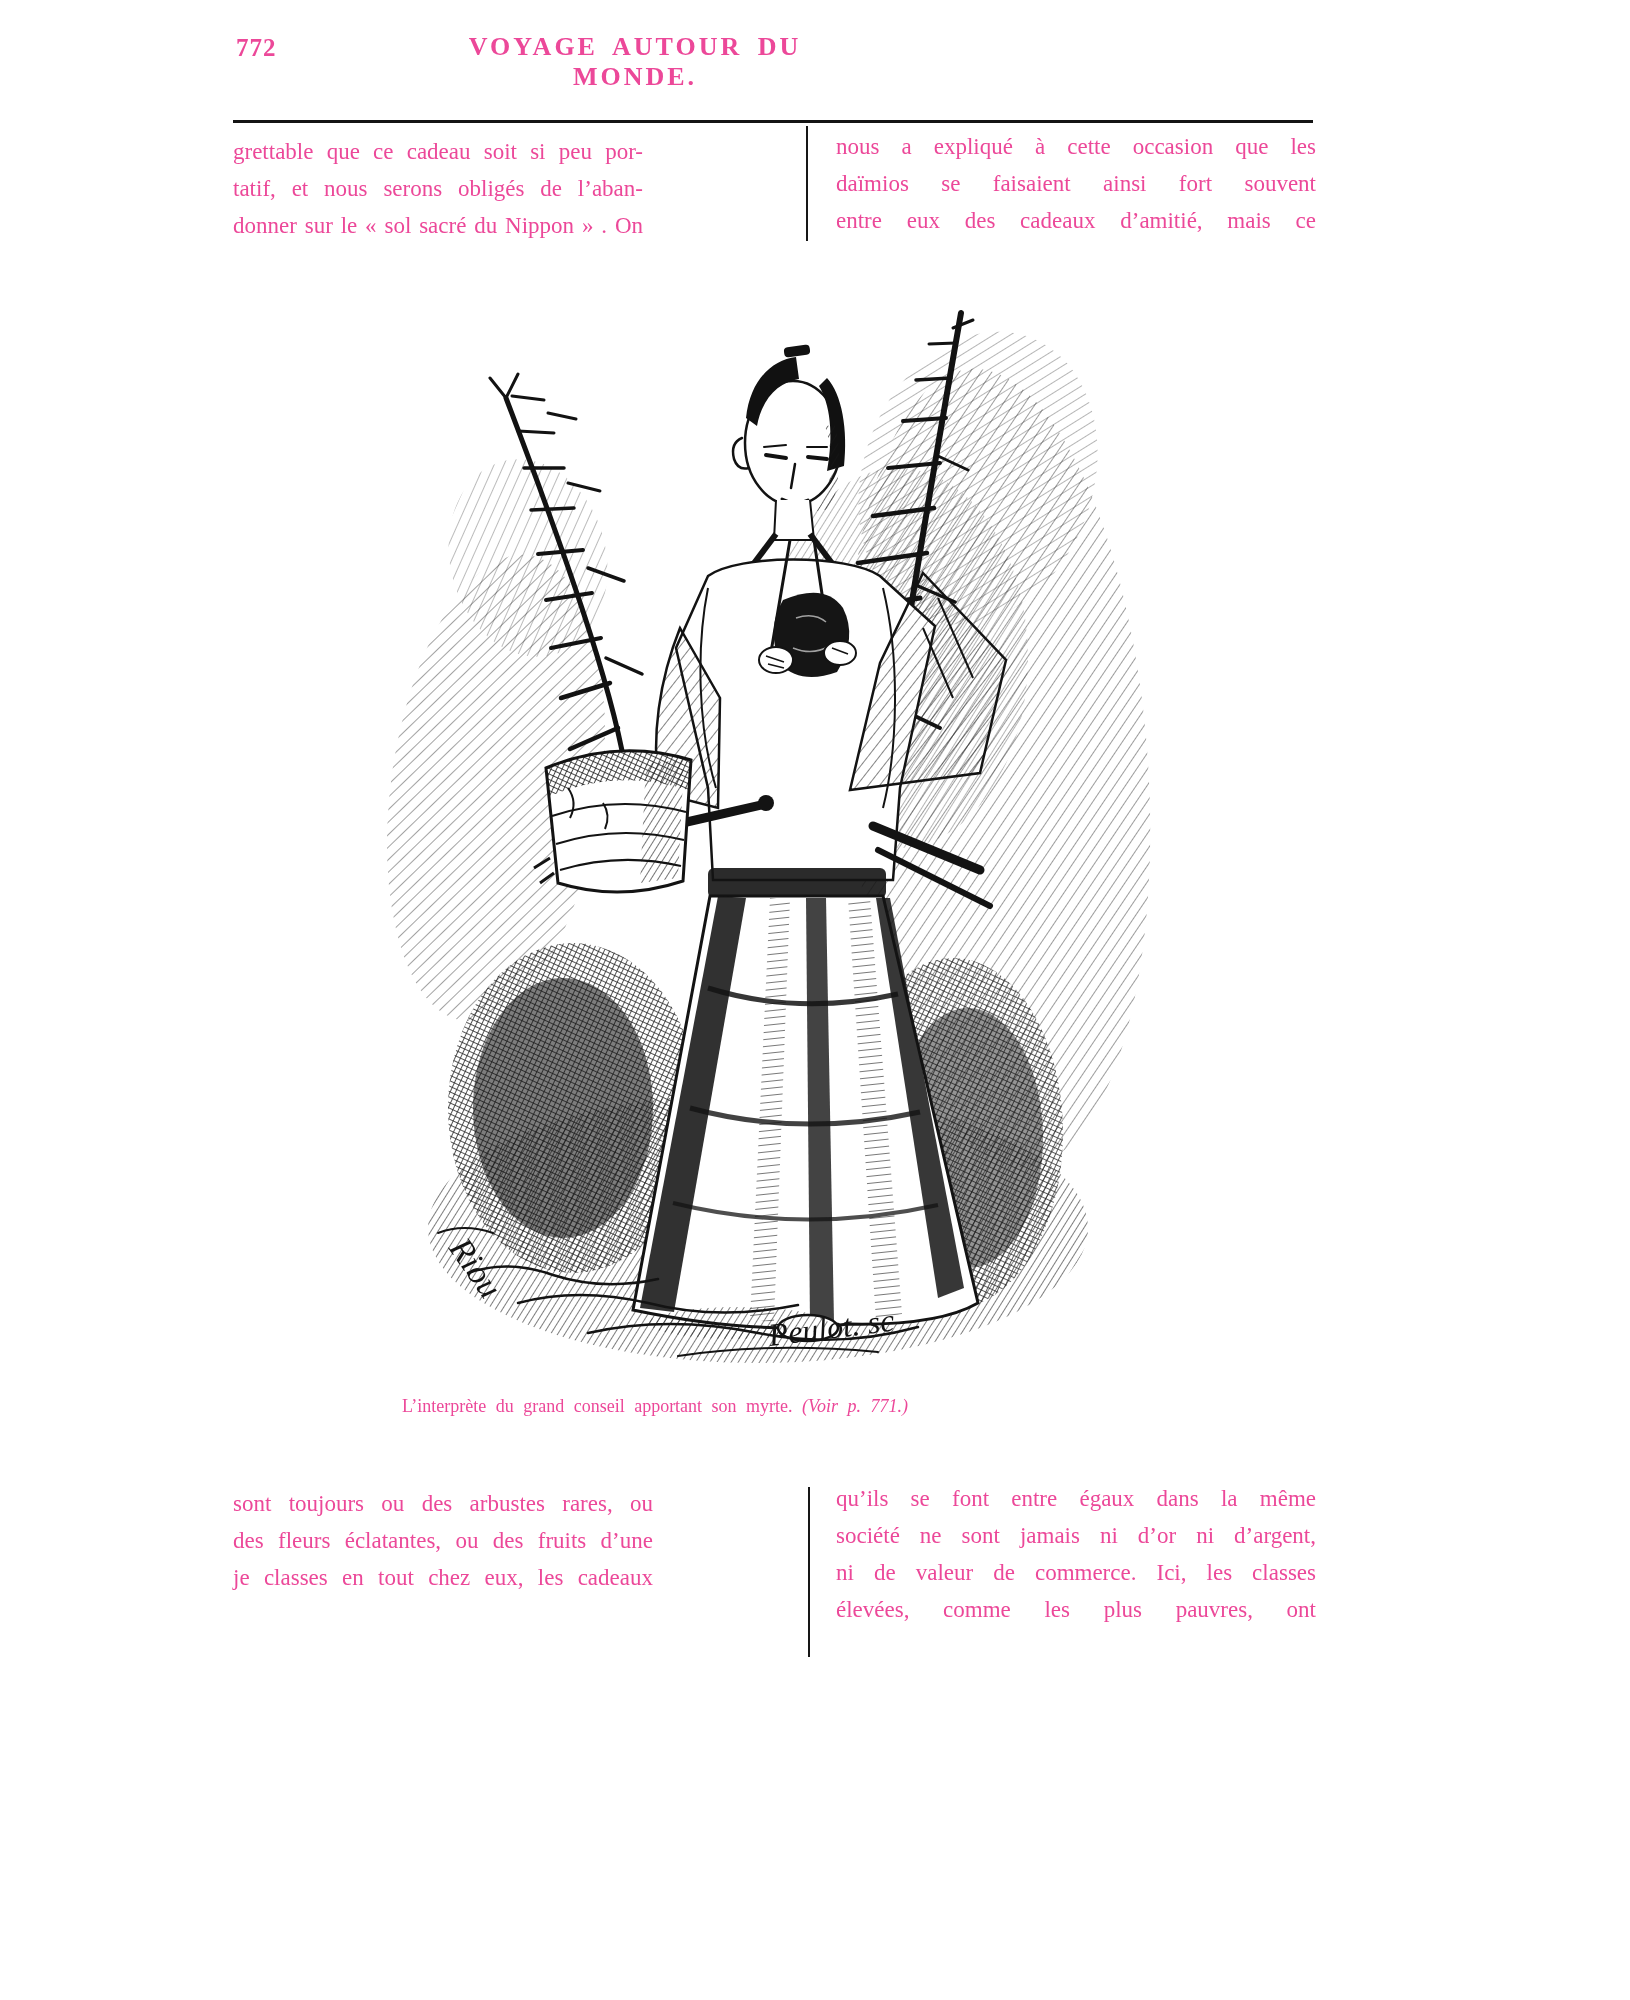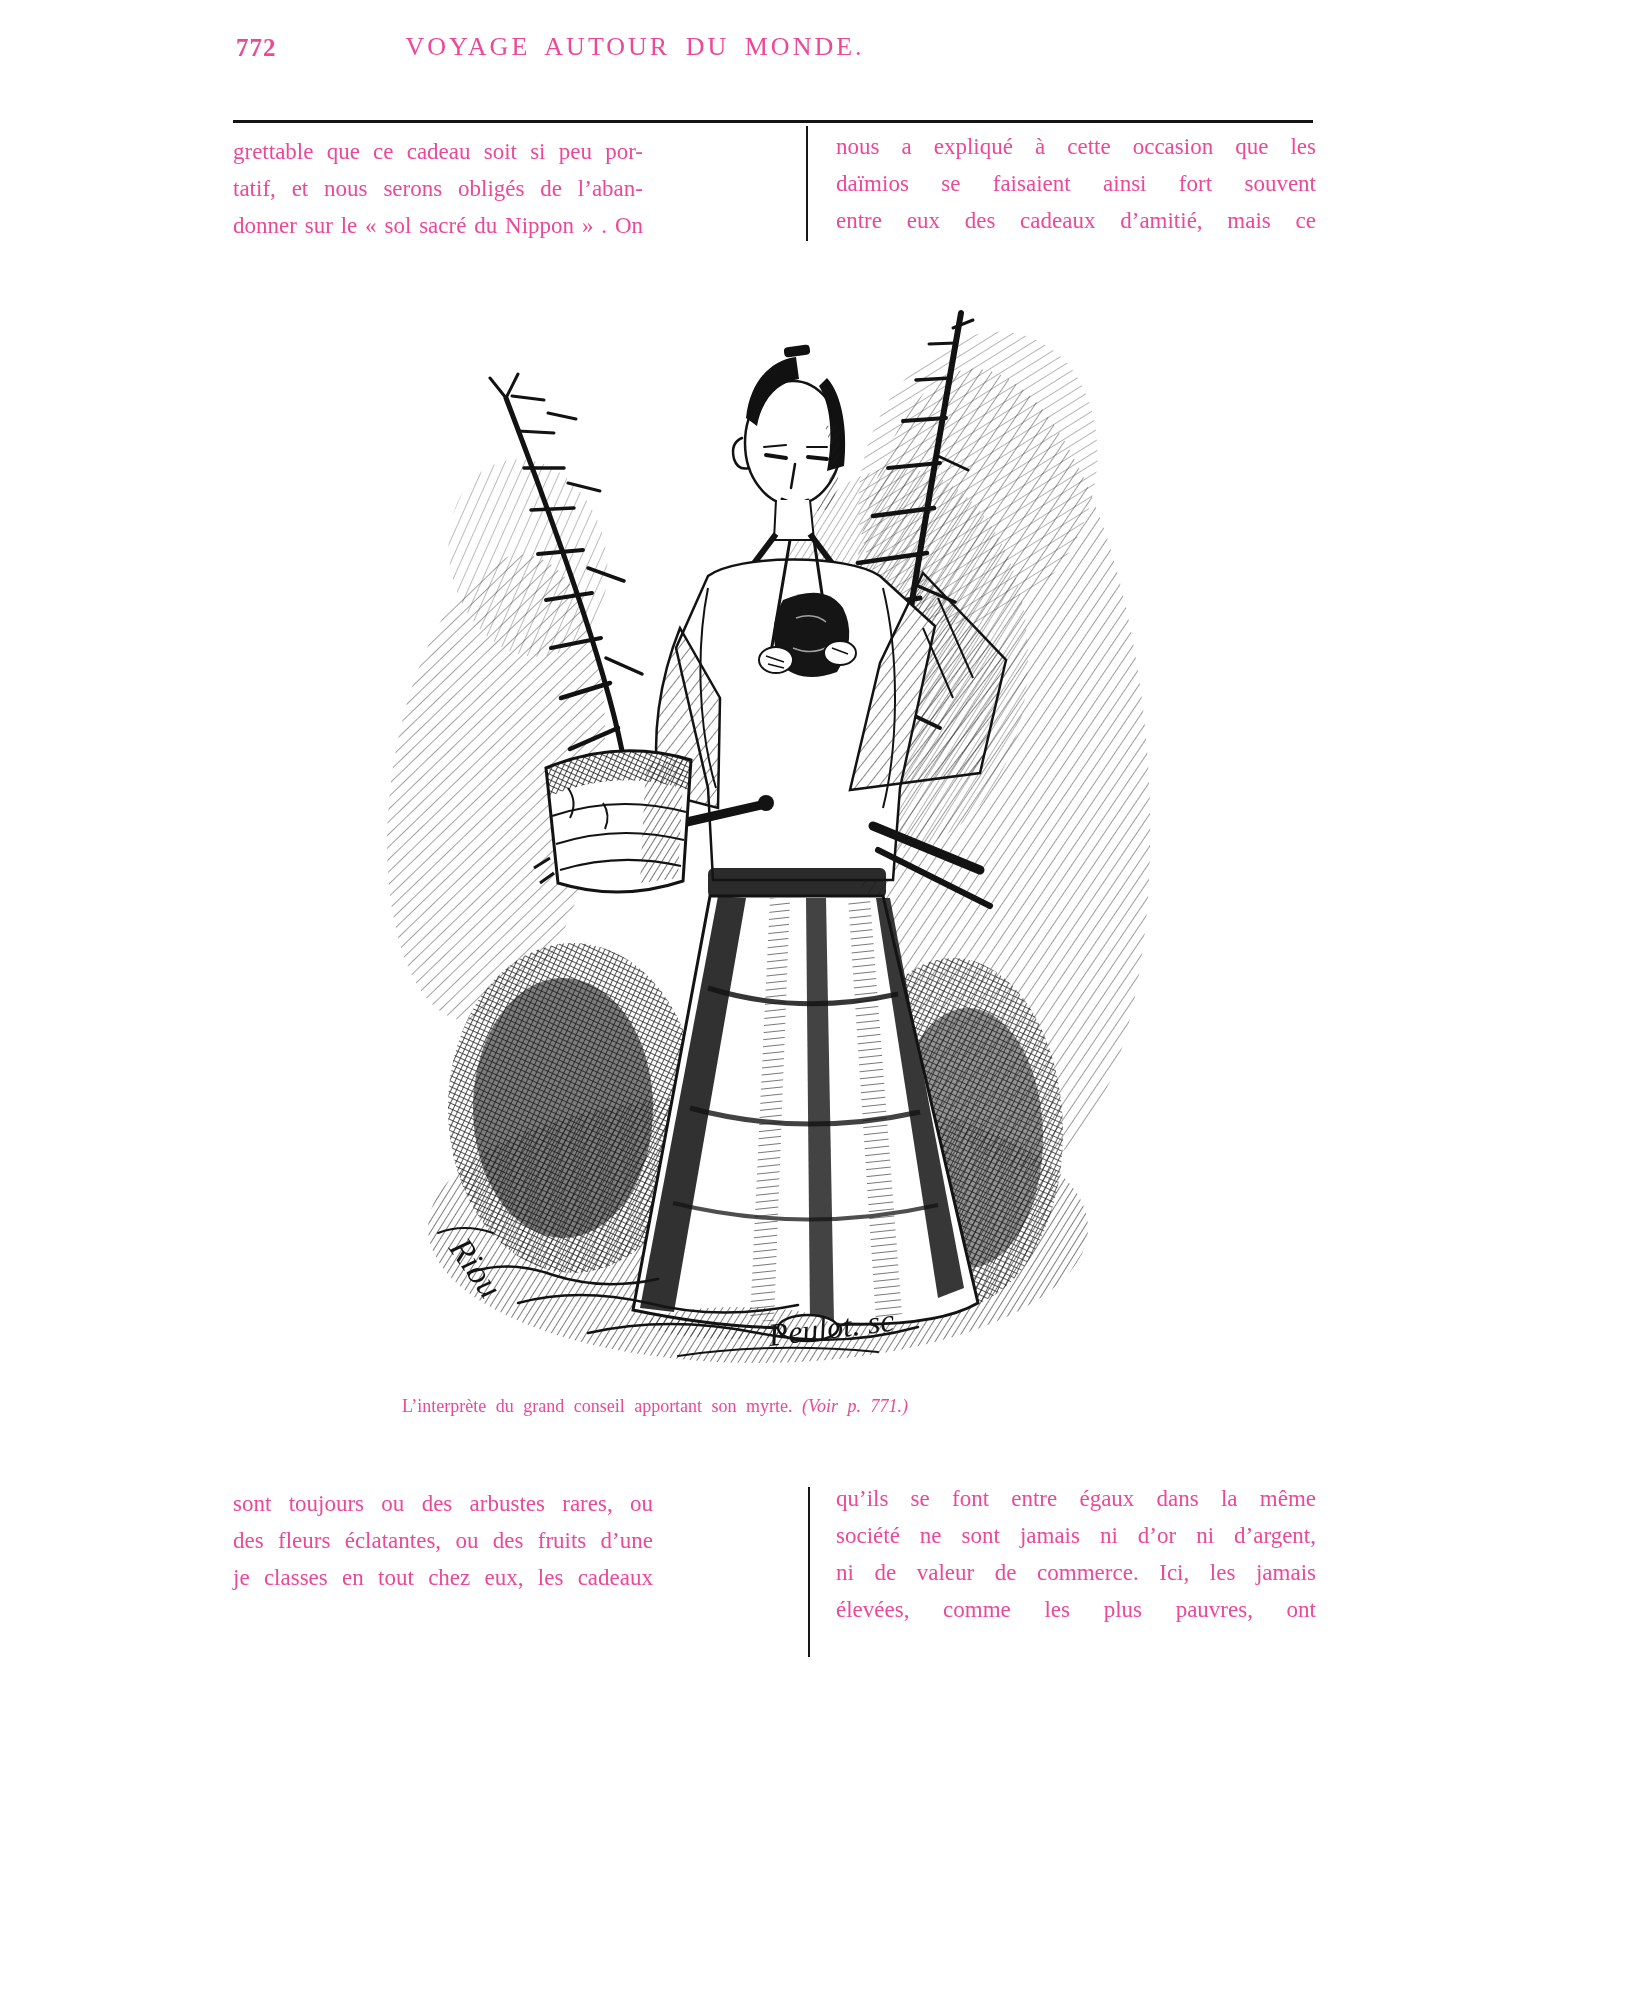--- a/index.html
+++ b/index.html
@@ -11,21 +11,21 @@
     color:#ec4899;
     overflow:hidden;
   }
   
   .pagenum{
     position:absolute;left:236px;top:34px;
     font-size:25px;font-weight:700;letter-spacing:1px;
   }
   .running-title{
     position:absolute;left:400px;top:32px;width:470px;
-    text-align:center;font-size:26px;font-weight:400;letter-spacing:3px;
+    text-align:center;font-size:26px;font-weight:700;letter-spacing:3px;
     word-spacing:6px;
   }
   .head-rule{
     position:absolute;left:233px;top:120px;width:1080px;height:3px;
     background:#141414;
   }
   
   .col{position:absolute;font-size:23px;line-height:37px;}
   .col .ln{
     text-align:justify;text-align-last:justify;
@@ -224,17 +224,17 @@
 
   <div class="col col-bl">
     <div class="ln">sont toujours ou des arbustes rares, ou</div>
     <div class="ln">des fleurs éclatantes, ou des fruits d’une</div>
     <div class="ln">je classes en tout chez eux, les cadeaux</div>
   </div>
   <div class="vrule vrule-bottom"></div>
   <div class="col col-br">
     <div class="ln">qu’ils se font entre égaux dans la même</div>
     <div class="ln">société ne sont jamais ni d’or ni d’argent,</div>
-    <div class="ln">ni de valeur de commerce. Ici, les jamais</div>
+    <div class="ln">ni de valeur de commerce. Ici, les classes</div>
     <div class="ln">élevées, comme les plus pauvres, ont</div>
   </div>
 
 </div>
 
 </body></html>

